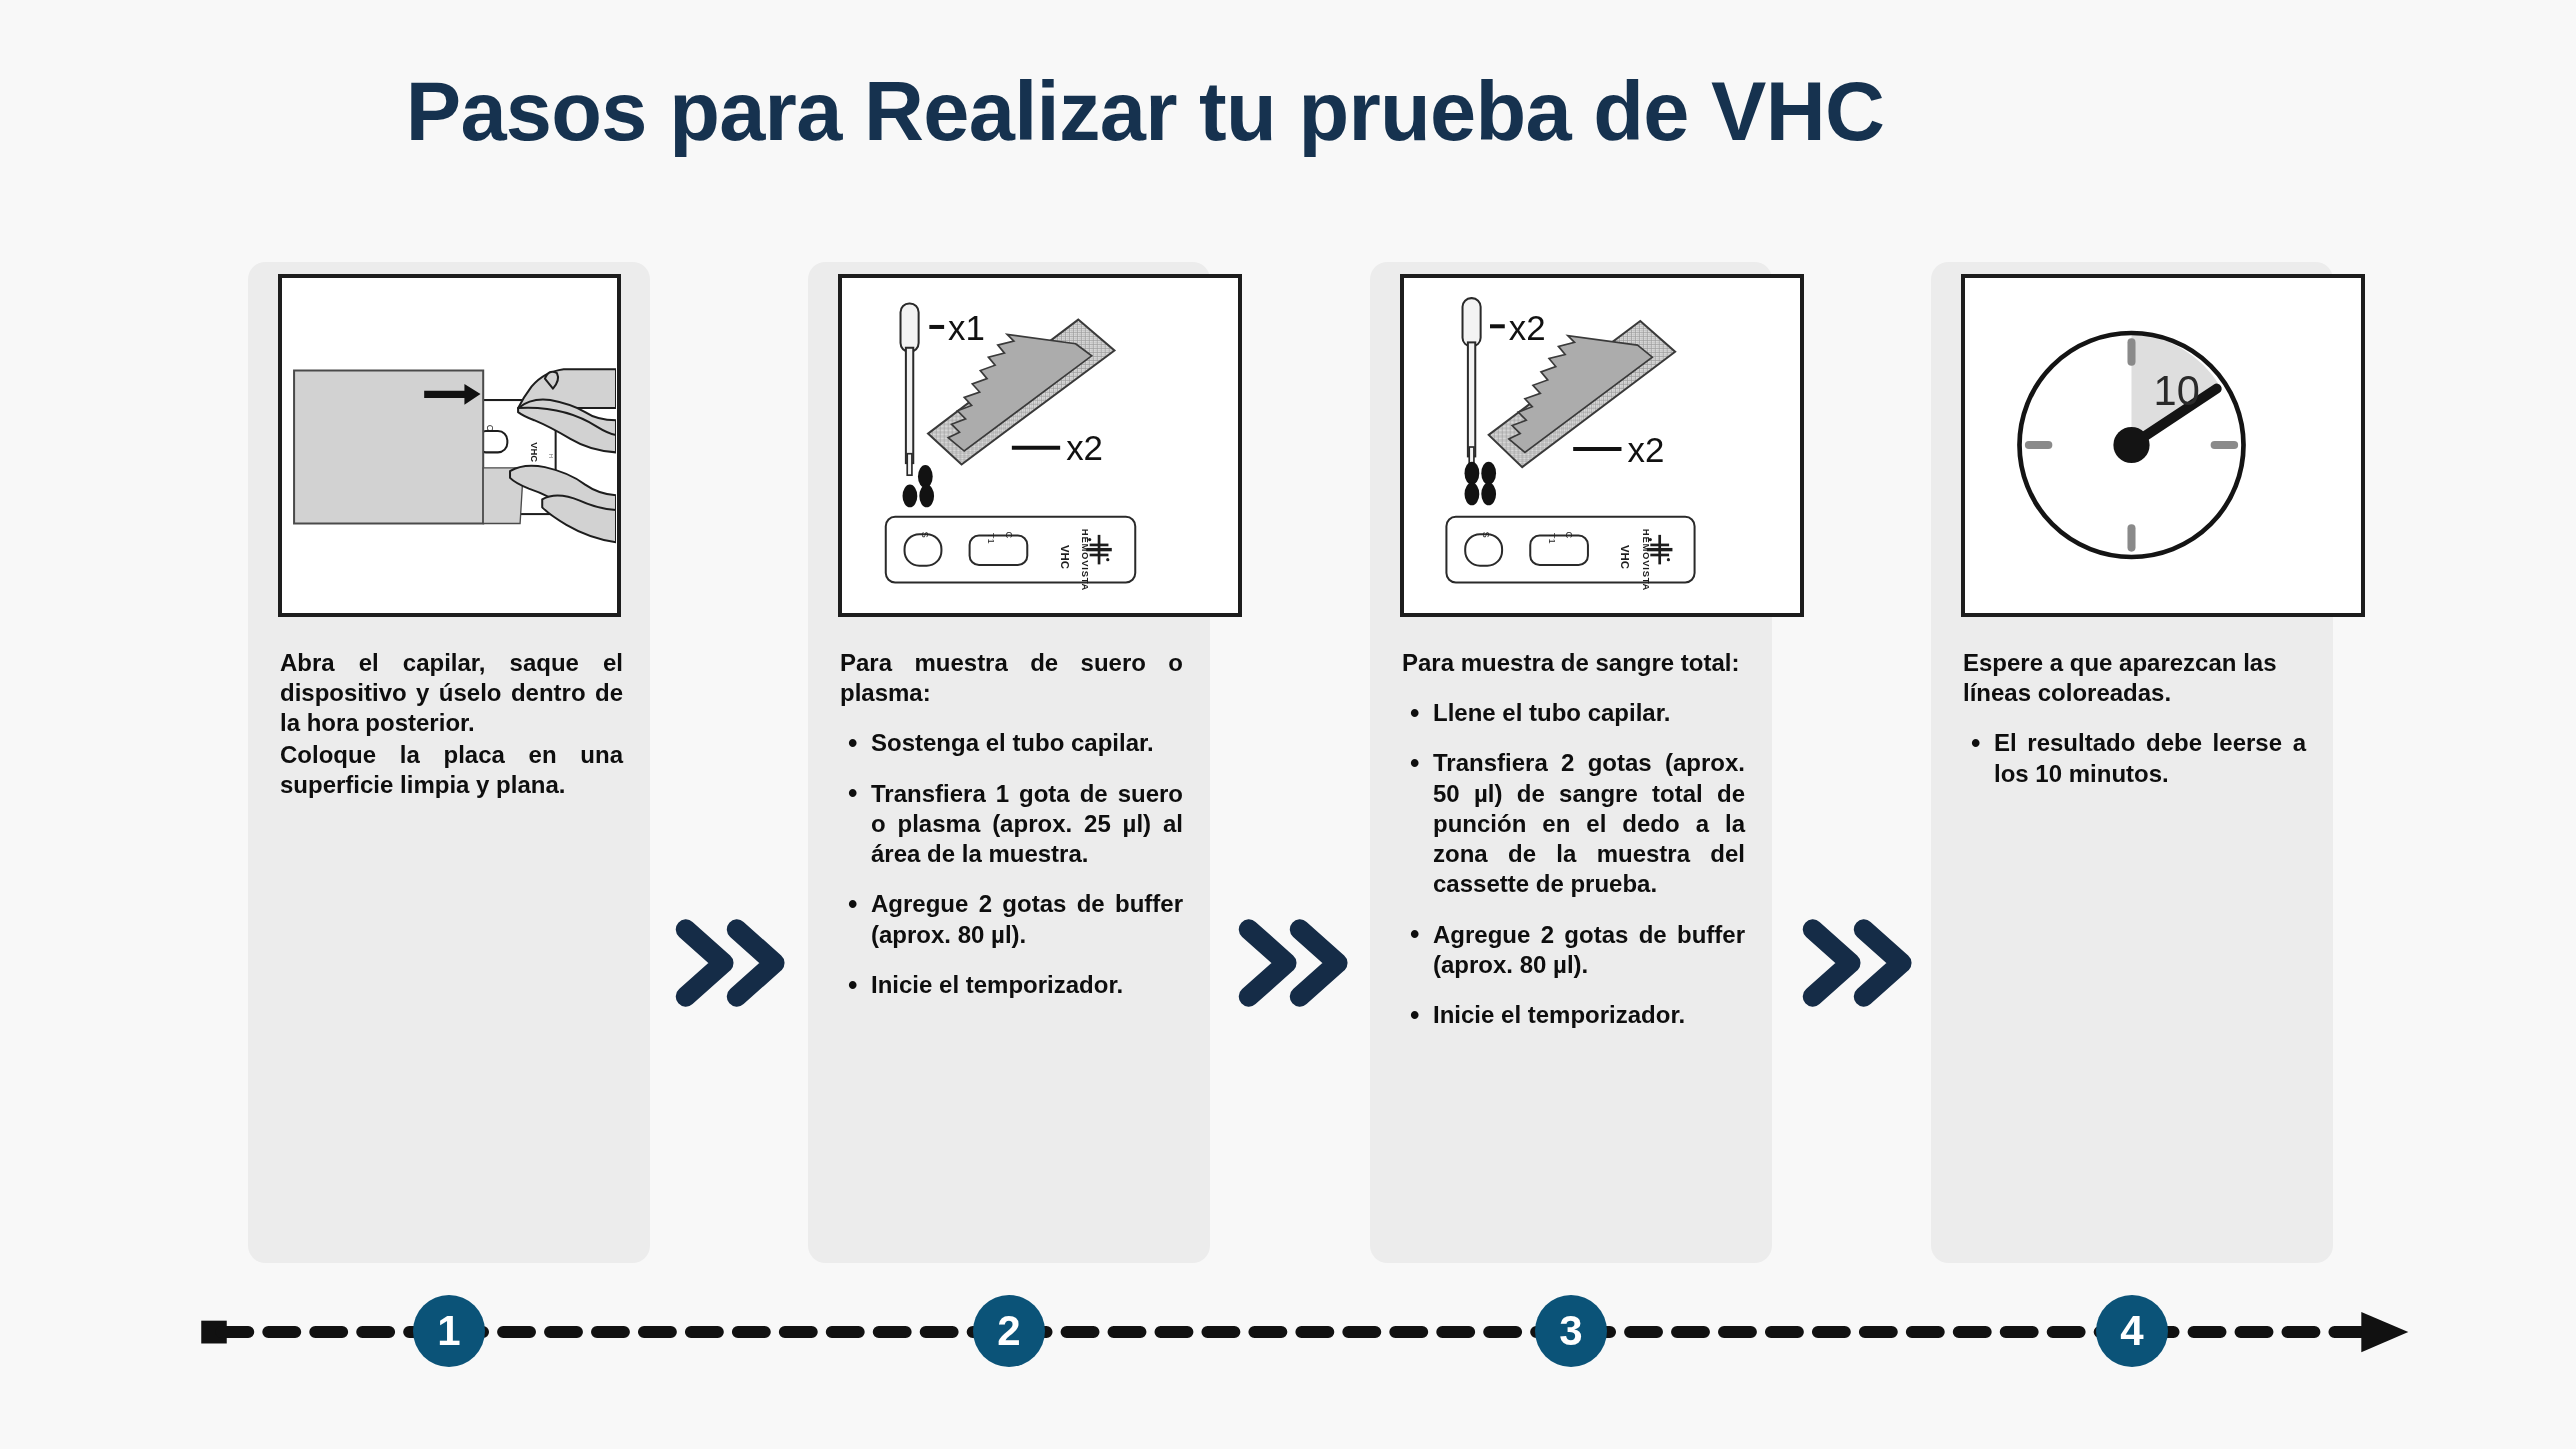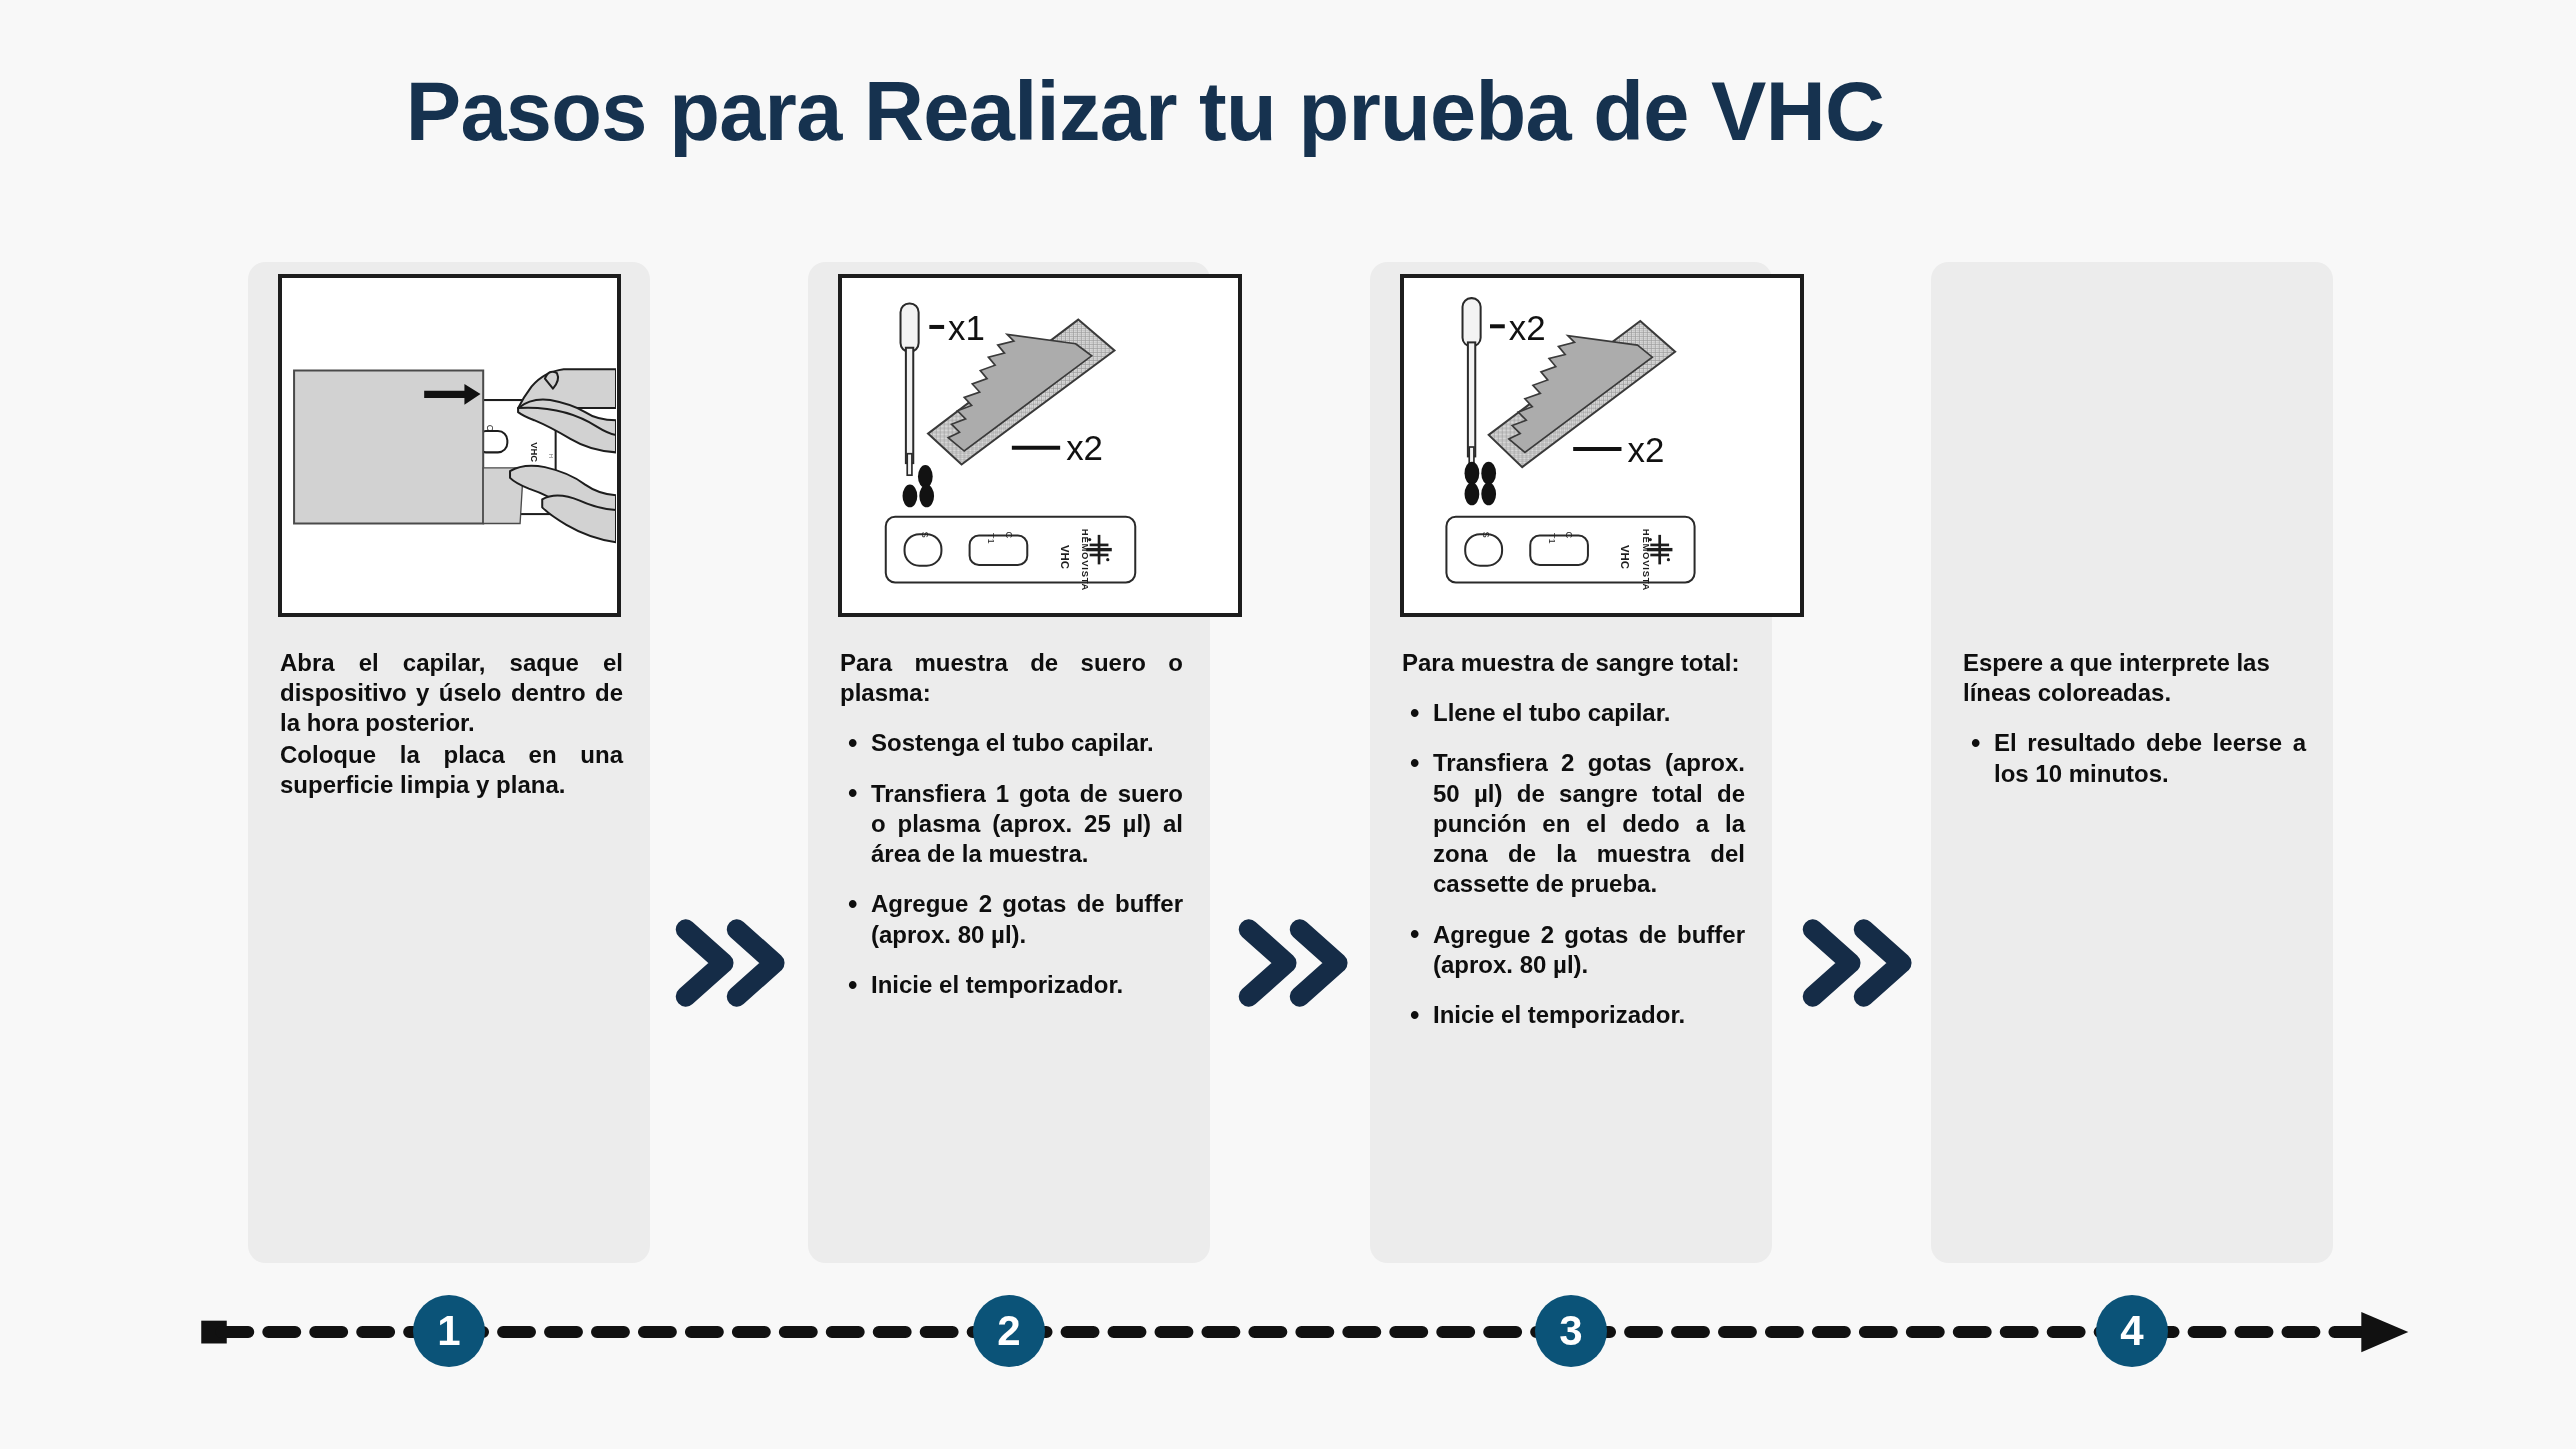--- a/index.html
+++ b/index.html
@@ -304,22 +304,43 @@
   <div class="chevrons" style="left:1798px;">
     <svg width="121" height="94" viewBox="0 0 180 140">
       <g fill="none" stroke="#152C47" stroke-width="30" stroke-linecap="round" stroke-linejoin="round">
         <polyline points="22,20 78,70 22,120"></polyline>
         <polyline points="98,20 154,70 98,120"></polyline>
       </g>
     </svg>
   </div>
 
   <div class="card" style="left:1931px;">
+    <div class="card-img-box">
+      <svg width="333" height="334" viewBox="0 0 496 498">
+        <rect x="0" y="0" width="496" height="498" fill="#ffffff"></rect>
+
+        <path d="M248 249 L248 82 A167 167 0 0 1 380 161 Z" fill="#DEDEDE"></path>
+
+        <circle cx="248" cy="249" r="167" fill="none" stroke="#141414" stroke-width="7"></circle>
+
+        <g stroke="#8A8A8A" stroke-width="12" stroke-linecap="round">
+          <line x1="248" y1="96" x2="248" y2="125"></line>
+          <line x1="248" y1="373" x2="248" y2="402"></line>
+          <line x1="95" y1="249" x2="124" y2="249"></line>
+          <line x1="372" y1="249" x2="401" y2="249"></line>
+        </g>
+
+        <line x1="248" y1="249" x2="375" y2="165" stroke="#141414" stroke-width="15" stroke-linecap="round"></line>
+        <circle cx="248" cy="249" r="27" fill="#141414"></circle>
+
+        <text x="281" y="190" font-family="Liberation Sans, sans-serif" font-size="62" fill="#2a2a2a">10</text>
+      </svg>
+    </div>
     <div class="card-text">
-      <p class="nowrapline">Espere a que interprete las líneas coloreadas.</p>
+      <p class="nowrapline">Espere a que aparezcan las líneas coloreadas.</p>
       <ul>
         <li>El resultado debe leerse a los 10 minutos.</li>
       </ul>
     </div>
   </div>
 
 </div>
 
 <div id="timeline">
   <svg width="2576" height="101" viewBox="0 0 3840 150">

